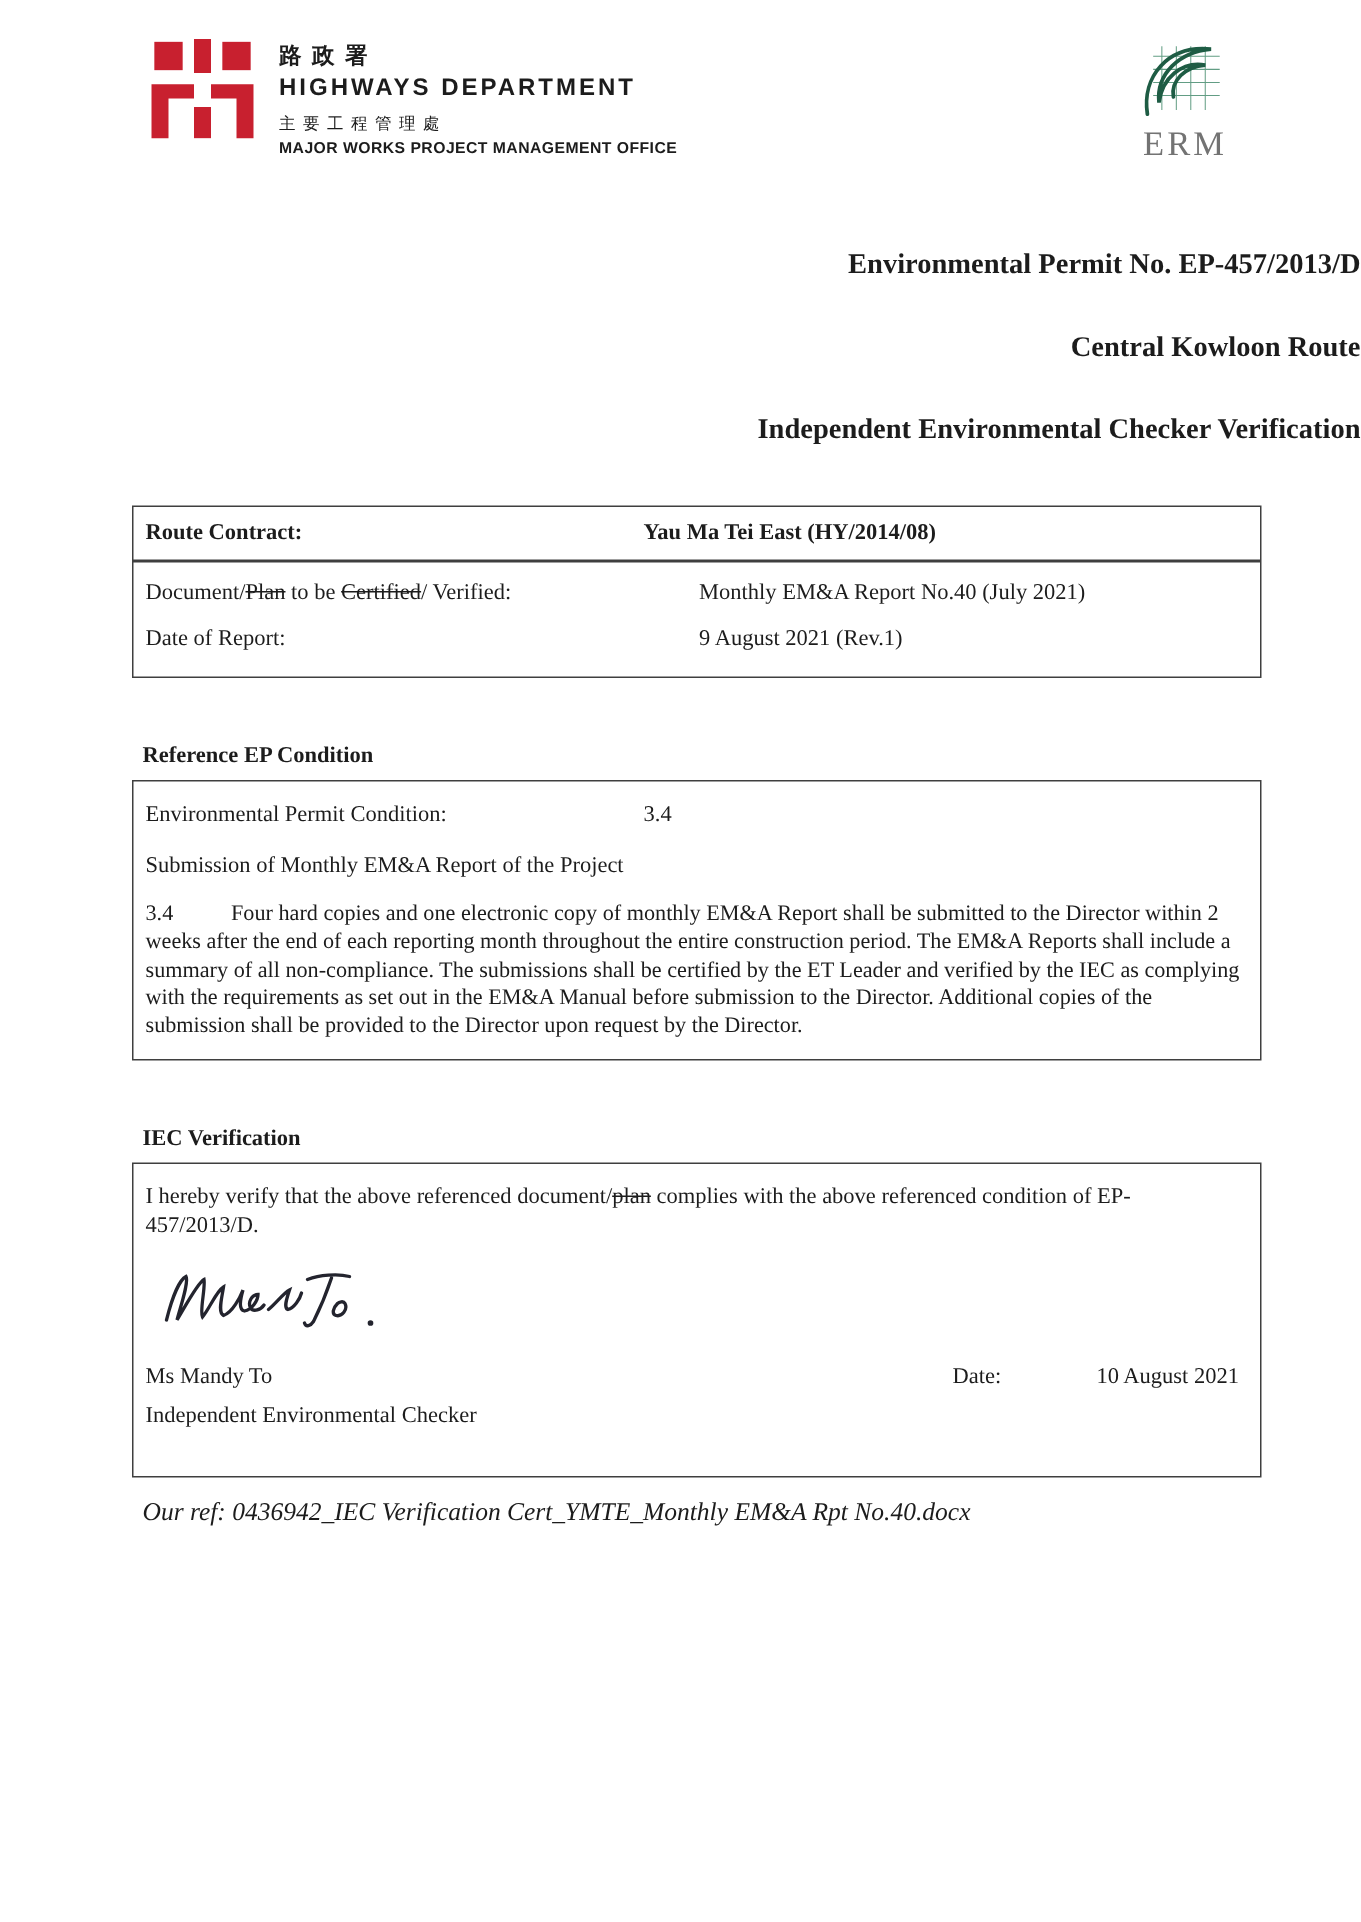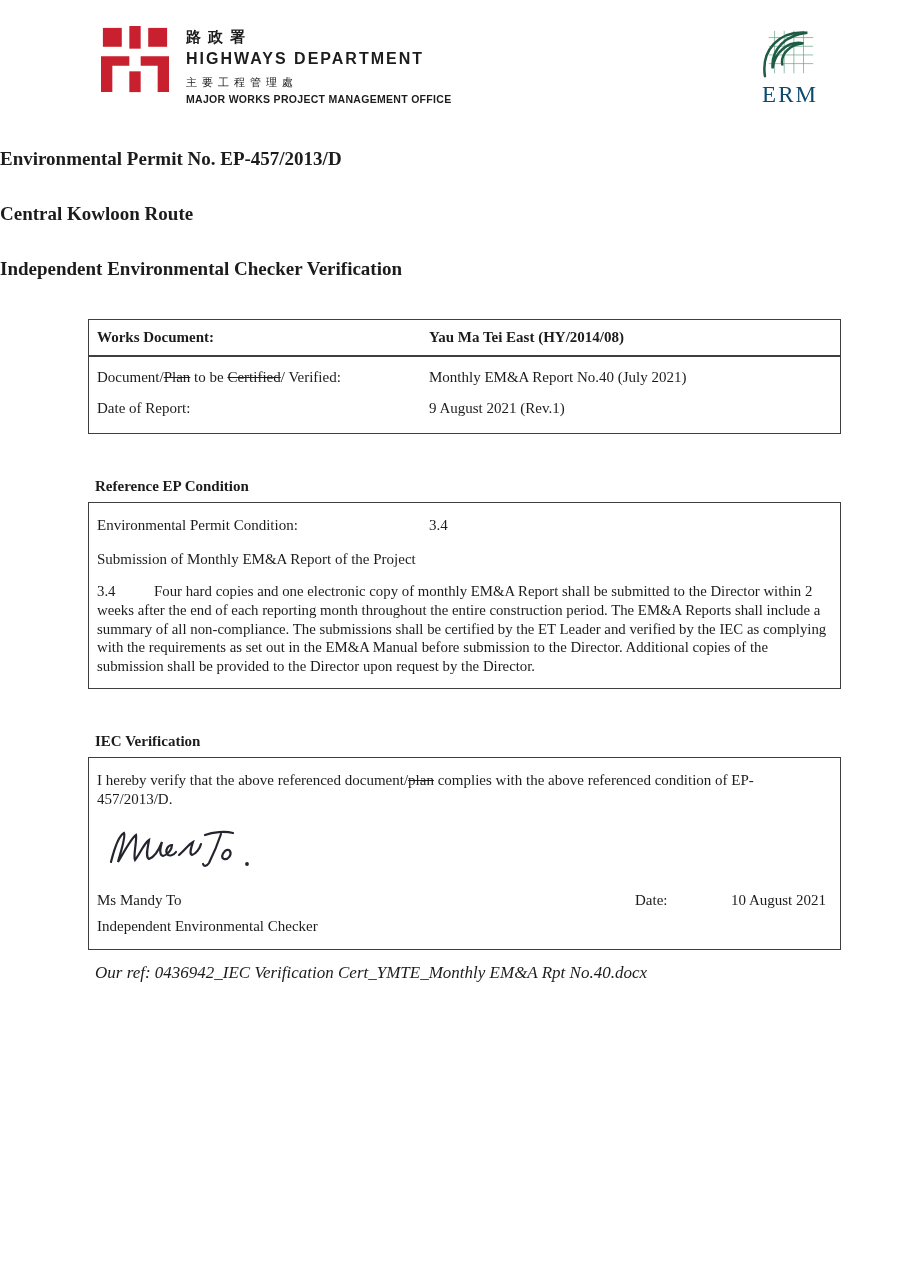--- a/index.html
+++ b/index.html
@@ -13,41 +13,41 @@
   
   .header { display:flex; justify-content:space-between; align-items:flex-start;
             padding:26px 86px 0 97px; }
   .hd-brand { display:flex; gap:13px; align-items:flex-start; }
   .hd-text { font-family:"Liberation Sans", sans-serif; padding-top:2px; }
   .hd-cn   { font-size:15px; font-weight:bold; letter-spacing:7px; }
   .hd-en   { font-size:16px; font-weight:bold; letter-spacing:2px; margin-top:3px; }
   .office-cn { font-size:11px; letter-spacing:5px; margin-top:7px; }
   .office-en { font-size:10.5px; font-weight:bold; letter-spacing:0.3px; margin-top:3px; }
   .erm-brand { text-align:center; }
-  .erm-label { font-size:23px; letter-spacing:2px; color:#0c4a6e; margin-top:-2px; }
+  .erm-label { font-size:23px; letter-spacing:2px; color:#737373; margin-top:-2px; }
 
   
-  .titles { text-align:left; margin-top:40px; }
+  .titles { text-align:right; margin-top:57px; }
   .doc-title { font-size:19px; font-weight:bold; }
   .doc-title + .doc-title { margin-top:33px; }
 
   
   .box { border:1px solid #3f3f3f; margin-left:88px; margin-right:66px; }
   .works-box { margin-top:39px; padding:9px 8px; display:grid;
                grid-template-columns:332px 1fr; font-weight:bold; font-size:15px; }
   .section-heading { font-weight:bold; font-size:15px; margin:44px 66px 7px 95px; }
   .kv-box { padding:5px 8px 9px 8px; font-size:15px; }
-  .kv-row { display:grid; grid-template-columns:332px 1fr; padding:7px 0; }
+  .kv-row { display:grid; grid-template-columns:332px 1fr; padding:7px 0;gap:37px; }
   .ep-box { padding:8px 10px 12px 8px; font-size:15px; }
   .ep-row { display:grid; grid-template-columns:332px 1fr; padding:6px 0 0 0; }
   .ep-subject { padding-top:17px; }
   .ep-clause { padding-top:14px; line-height:18.8px; font-size:14.8px; }
   .clause-num { display:inline-block; width:57px; }
 
-  .iec-box { padding:13px 14px 14px 8px; font-size:15px; }
+  .iec-box { padding:13px 14px 31px 8px; font-size:15px; }
   .iec-statement { line-height:19.5px; }
   .strike { text-decoration:line-through; }
   .signature-wrap { margin:16px 0 4px 10px; height:52px; }
   .sig-row { display:flex; align-items:baseline; margin-top:14px; }
   .signer-name { flex:1; }
   .date-label { width:96px; }
   .signer-title { margin-top:9px; }
 
   .footer-ref { font-style:italic; font-size:17px; margin:13px 66px 0 95px; }
 </style>
@@ -87,21 +87,21 @@
     </div>
   </div>
 
   <div class="titles">
     <div class="doc-title">Environmental Permit No. EP-457/2013/D</div>
     <div class="doc-title">Central Kowloon Route</div>
     <div class="doc-title">Independent Environmental Checker Verification</div>
   </div>
 
   <div class="box works-box">
-    <span>Works Document:</span>
+    <span>Route Contract:</span>
     <span>Yau Ma Tei East (HY/2014/08)</span>
   </div>
 
   <div class="box kv-box">
     <div class="kv-row">
       <span><span>Document/</span><span class="strike">Plan</span><span> to be </span><span class="strike">Certified</span><span>/ Verified:</span></span>
       <span>Monthly EM&amp;A Report No.40 (July 2021)</span>
     </div>
     <div class="kv-row">
       <span>Date of Report:</span>

